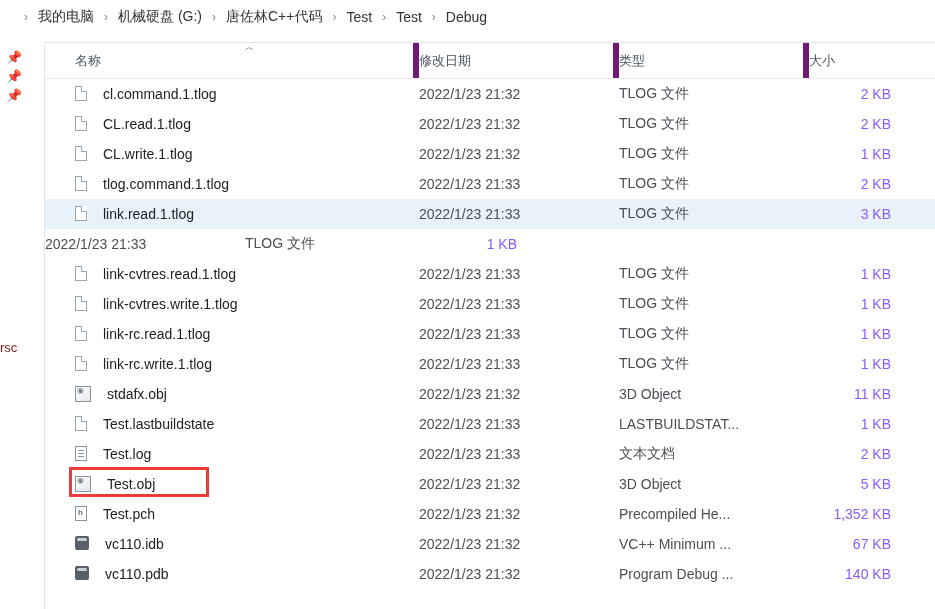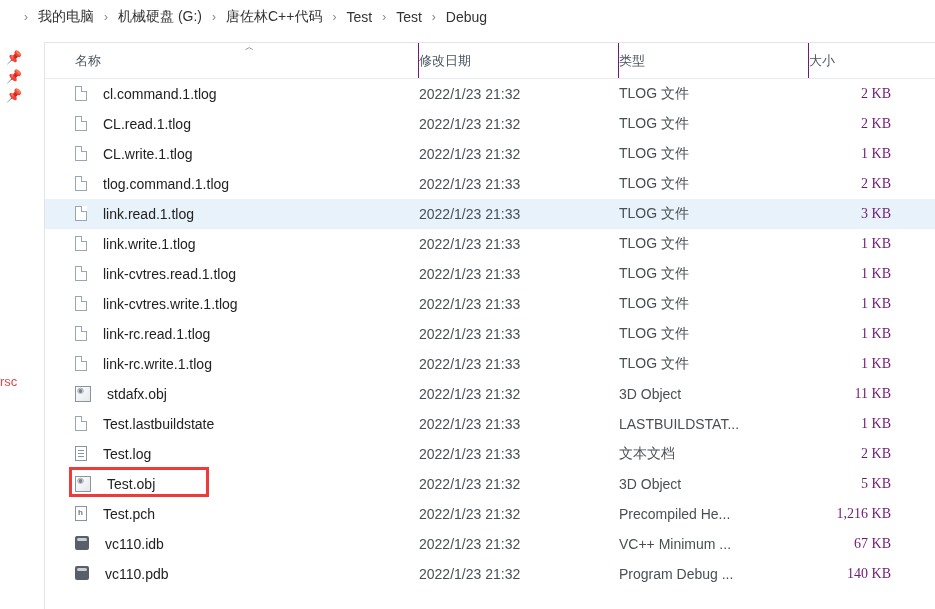--- a/index.html
+++ b/index.html
@@ -40,22 +40,21 @@
       gap: 4px;
       align-items: center;
       color: #8a8f98;
     }
     .pin-icon { font-size: 13px; transform: rotate(0deg); }
     .side-label {
       position: absolute;
       left: 0;
       top: 340px;
       font-size: 13px;
-      color: #ef4444;
-      margin-top: 34px;
+      color: #7f1d1d;
     }
     .content {
       position: absolute;
       left: 44px;
       top: 42px;
       right: 0;
       bottom: 0;
       border-left: 1px solid #e1e5e9;
       border-top: 1px solid #e1e5e9;
     }
@@ -72,35 +71,35 @@
     .col-date { width: 200px; }
     .col-type { width: 190px; font-family: Liberation Serif, serif; }
     .col-size { width: 110px; text-align: left; }
     .sort-ind {
       position: absolute;
       top: -2px;
       left: 200px;
       font-size: 9px;
       color: #4a5560;
     }
-    .headers .hdr { cursor: pointer; border-right: 1px solid #701a75; height: 100%; display: flex; align-items: center; }
+    .headers .hdr { cursor: pointer; border-right: 6px solid #701a75; height: 100%; display: flex; align-items: center; }
     .headers .hdr:last-child { border-right: none; }
     .rows { }
     .row {
       display: flex;
       align-items: center;
       height: 30px;
       font-size: 14px;
       color: #222;
     }
     .row.selected { background: #e7f2fb; }
     .row .cell-name { width: 374px; padding-left: 30px; display: flex; align-items: flex-start; gap: 16px; }
     .row .cell-date { width: 200px; color: #4a4f55; }
     .row .cell-type { width: 190px; color: #4a4f55; }
-    .row .cell-size { width: 110px; text-align: right; padding-right: 28px; color: #701a75; font-family: Liberation Serif, serif; }
+    .row .cell-size { width: 110px; text-align: right; padding-right: 28px; color: #8b5cf6; }
     .ficon {
       width: 16px; height: 16px; display: inline-flex; align-items: center; justify-content: center;
       flex-shrink: 0;
     }
     .ficon.file-doc {
       border: 1px solid #9aa6b1;
       background: #fff;
       position: relative;
       width: 12px; height: 15px;
     }
@@ -254,24 +253,20 @@
       <div class="row selected">
         <div class="cell-name">
           <span class="ficon file-doc"></span>
           <span>link.read.1.tlog</span>
         </div>
         <div class="cell-date">2022/1/23 21:33</div>
         <div class="cell-type">TLOG 文件</div>
         <div class="cell-size">3 KB</div>
       </div>
       <div class="row">
-        <div class="cell-name">
-          <span class="ficon file-doc"></span>
-          <span>link.write.1.tlog</span>
-        </div>
         <div class="cell-date">2022/1/23 21:33</div>
         <div class="cell-type">TLOG 文件</div>
         <div class="cell-size">1 KB</div>
       </div>
       <div class="row">
         <div class="cell-name">
           <span class="ficon file-doc"></span>
           <span>link-cvtres.read.1.tlog</span>
         </div>
         <div class="cell-date">2022/1/23 21:33</div>
@@ -341,21 +336,21 @@
         <div class="cell-type">3D Object</div>
         <div class="cell-size">5 KB</div>
       </div>
       <div class="row">
         <div class="cell-name">
           <span class="ficon pch"></span>
           <span>Test.pch</span>
         </div>
         <div class="cell-date">2022/1/23 21:32</div>
         <div class="cell-type">Precompiled He...</div>
-        <div class="cell-size">1,216 KB</div>
+        <div class="cell-size">1,352 KB</div>
       </div>
       <div class="row">
         <div class="cell-name">
           <span class="ficon db"></span>
           <span>vc110.idb</span>
         </div>
         <div class="cell-date">2022/1/23 21:32</div>
         <div class="cell-type">VC++ Minimum ...</div>
         <div class="cell-size">67 KB</div>
       </div>

